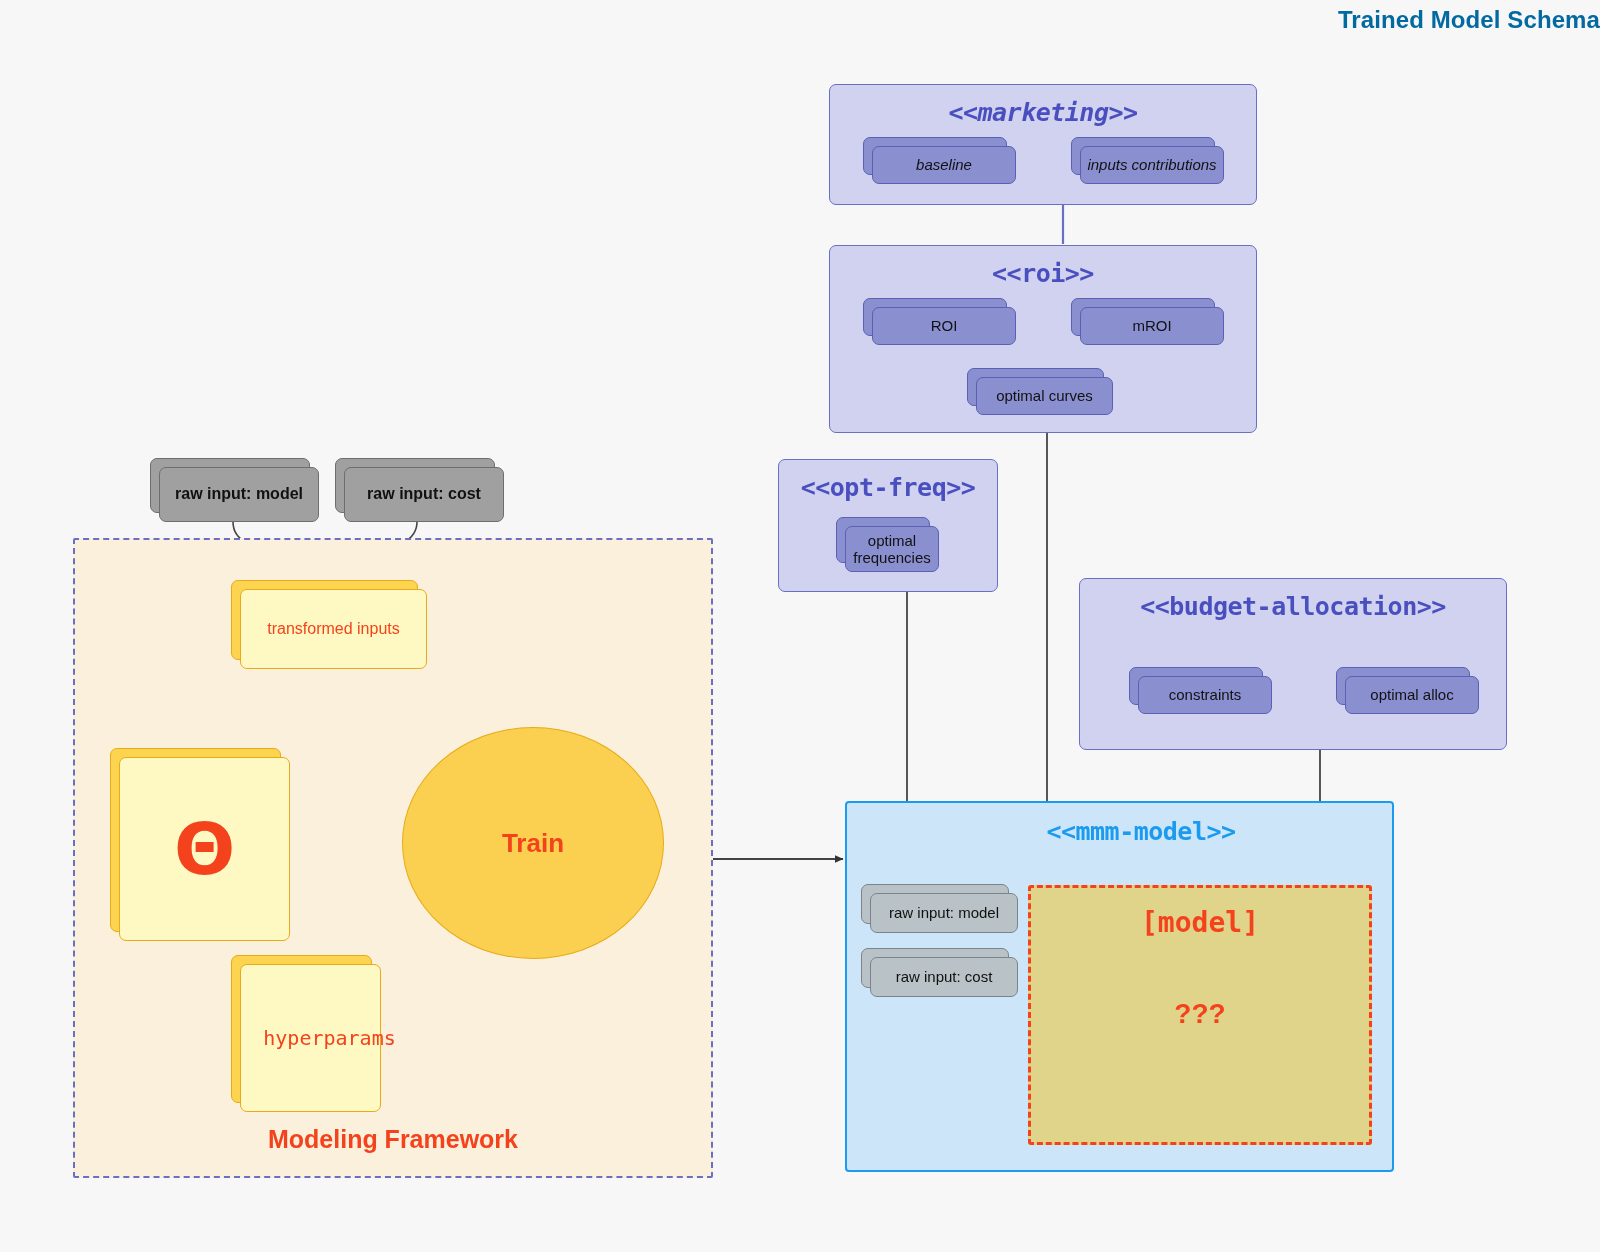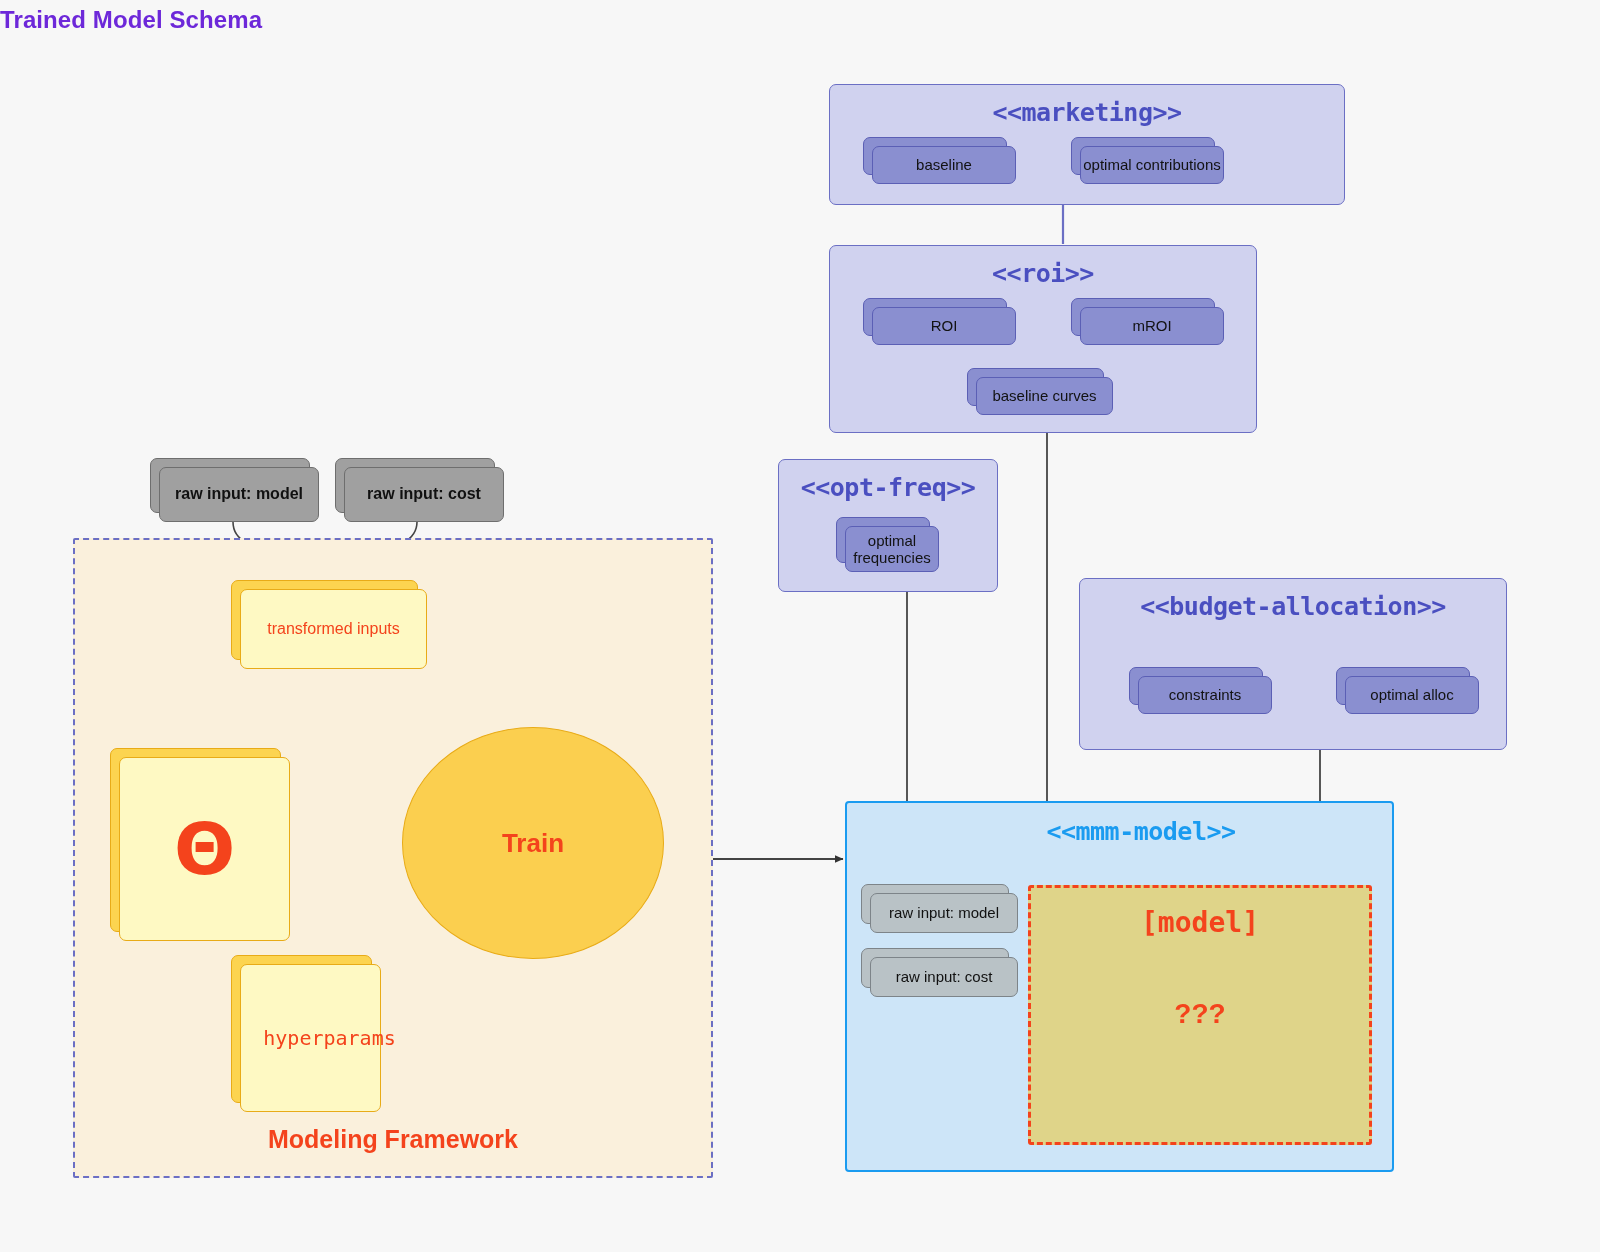--- a/index.html
+++ b/index.html
@@ -12,24 +12,24 @@
     overflow: hidden;
     font-family: "Liberation Sans", sans-serif;
     -webkit-font-smoothing: antialiased;
   }
   #canvas { position: absolute; inset: 0; }
 
   
   .page-title {
     position: absolute;
     left: 0; right: 0; top: 6px;
-    text-align: left;
+    text-align: right;
     font-size: 24px;
     font-weight: bold;
-    color: #6d28d9;
+    color: #0369a1;
     letter-spacing: .1px;
   }
 
   
   .abs { position: absolute; box-sizing: border-box; }
 
   
   .pkg {
     background: #d0d2ef;
     border: 1.5px solid #6b6fc4;
@@ -197,45 +197,45 @@
     <path d="M233,522 C233,558 300,545 326,572" fill="none" stroke="#444444" stroke-width="1.6" marker-end="url(#arrGreyS)"></path>
     <path d="M417,522 C417,556 352,548 330,572" fill="none" stroke="#444444" stroke-width="1.6" marker-end="url(#arrGreyS)"></path>
 
     <path d="M428,628 C500,640 533,690 534,727" fill="none" stroke="#f4431c" stroke-width="2.6" marker-end="url(#arrRed)"></path>
 
     <line x1="290" y1="846" x2="398" y2="846" stroke="#f4431c" stroke-width="2.6" marker-end="url(#arrRed)"></line>
 
     <path d="M390,1034 C470,1034 530,1010 534,958" fill="none" stroke="#f4431c" stroke-width="2.6" marker-end="url(#arrRed)"></path>
   </svg>
 
-  <div class="abs pkg" style="left:829px; top:84px; width:516px; height:121px;">
+  <div class="abs pkg" style="left:829px; top:84px; width:428px; height:121px;font-style:italic;">
     <div class="pkg-title" style="top:13px;">&lt;&lt;marketing&gt;&gt;</div>
     <div class="card purple" style="left:33px; top:52px; width:144px; height:38px;">
       <div class="back"></div>
       <div class="front">baseline</div>
     </div>
     <div class="card purple" style="left:241px; top:52px; width:144px; height:38px;">
       <div class="back"></div>
-      <div class="front">optimal contributions</div>
+      <div class="front">inputs contributions</div>
     </div>
   </div>
 
   <div class="abs pkg" style="left:829px; top:245px; width:428px; height:188px;">
     <div class="pkg-title" style="top:13px;">&lt;&lt;roi&gt;&gt;</div>
     <div class="card purple" style="left:33px; top:52px; width:144px; height:38px;">
       <div class="back"></div>
       <div class="front">ROI</div>
     </div>
     <div class="card purple" style="left:241px; top:52px; width:144px; height:38px;">
       <div class="back"></div>
       <div class="front">mROI</div>
     </div>
     <div class="card purple" style="left:137px; top:122px; width:137px; height:38px;">
       <div class="back"></div>
-      <div class="front">baseline curves</div>
+      <div class="front">optimal curves</div>
     </div>
   </div>
 
   <div class="abs pkg" style="left:778px; top:459px; width:220px; height:133px;">
     <div class="pkg-title" style="top:13px;">&lt;&lt;opt-freq&gt;&gt;</div>
     <div class="card purple" style="left:57px; top:57px; width:94px; height:46px;">
       <div class="back"></div>
       <div class="front" style="white-space:pre-line;">optimal
 frequencies</div>
     </div>

